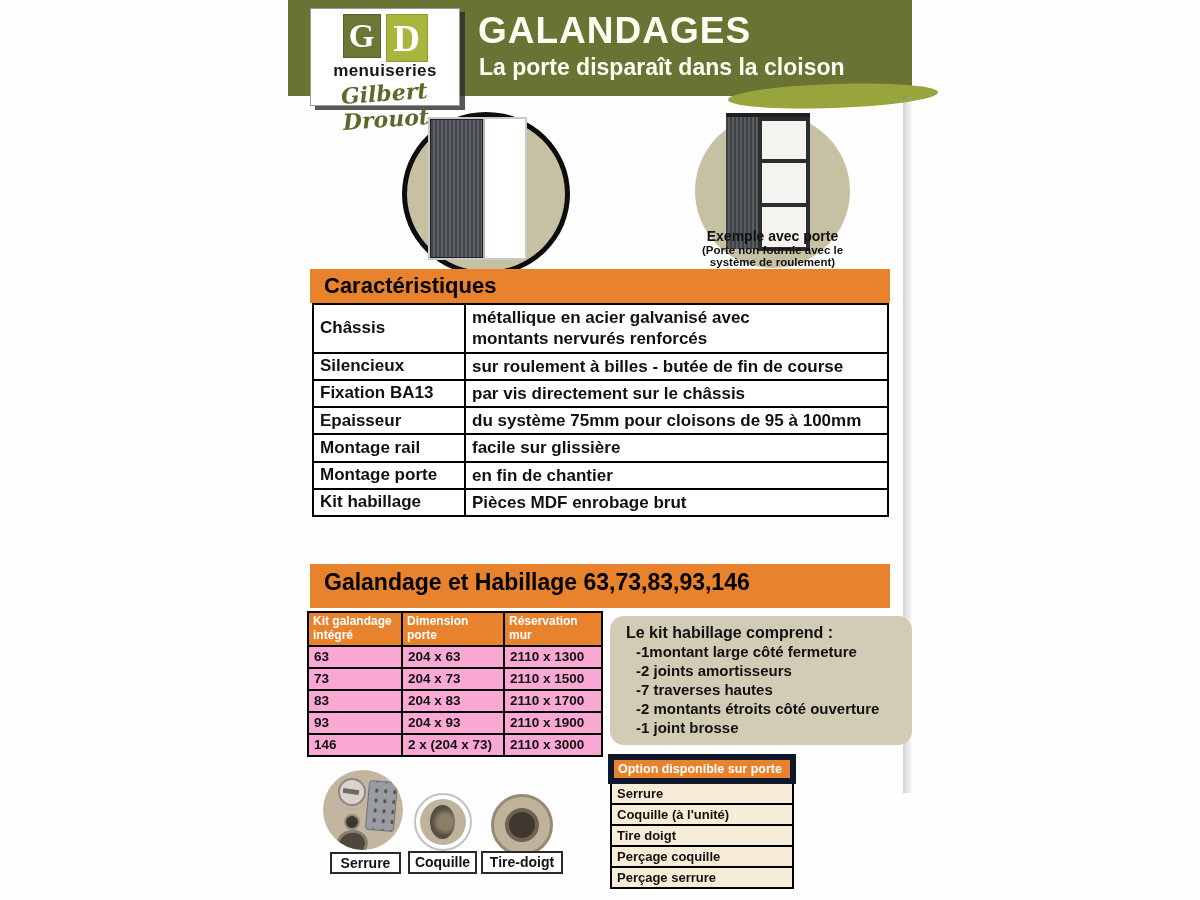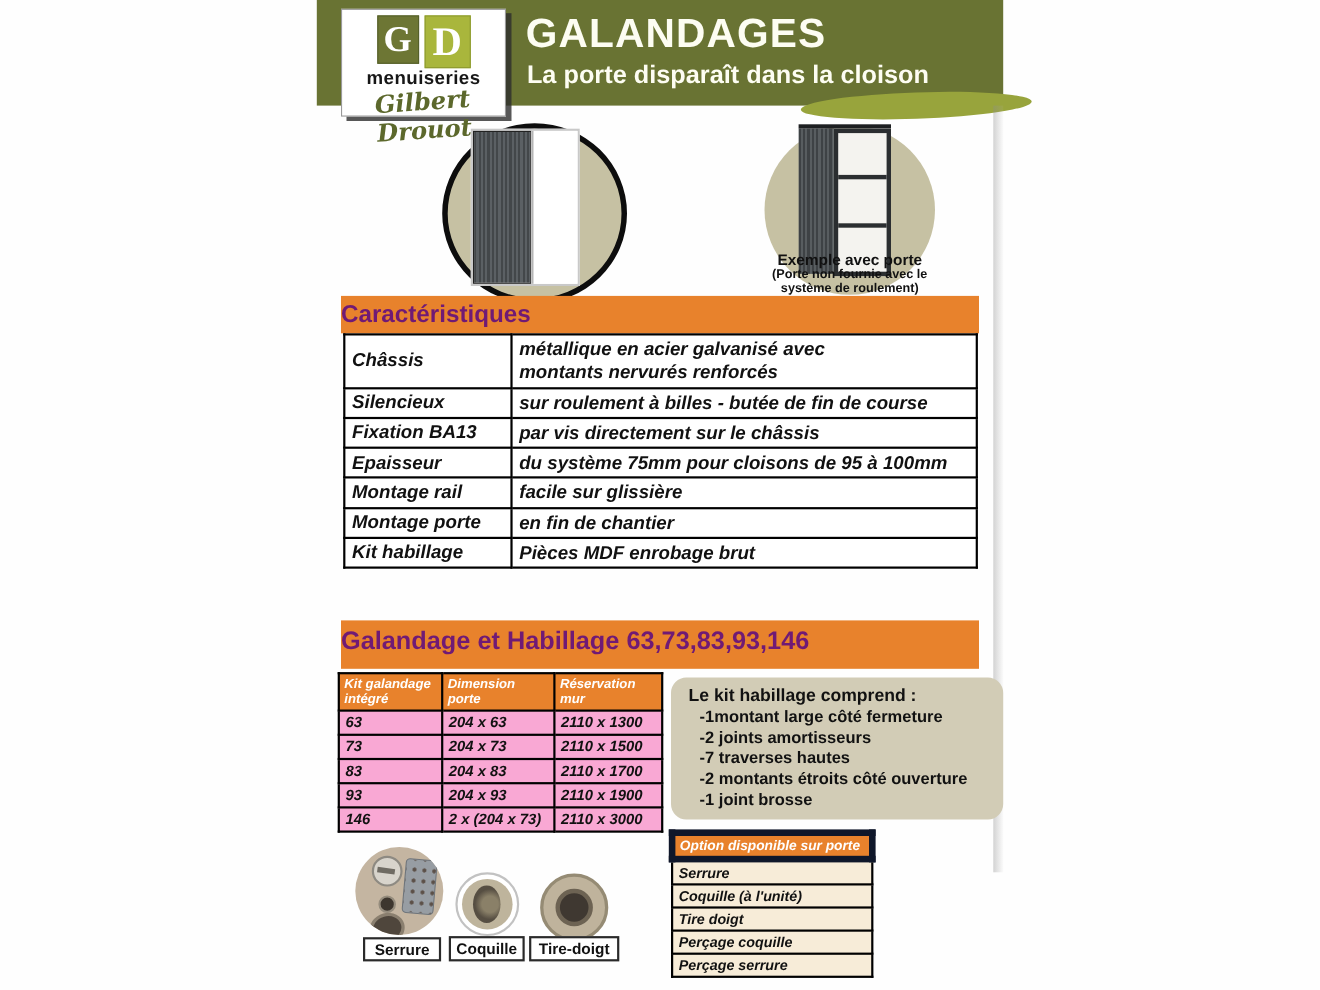--- a/index.html
+++ b/index.html
@@ -44,27 +44,27 @@
   .doorR .panel{position:absolute;left:0;top:4px;width:42%;height:132px;
                 background:repeating-linear-gradient(90deg,#3e4245 0 2px,#585d60 2px 4px);}
   .doorR .frame{position:absolute;right:0;top:4px;width:52%;height:126px;background:#f4f3ef;
                 border:4px solid #2b2e30;}
   .doorR .shelf{position:absolute;left:0;width:100%;height:4px;background:#2b2e30;}
   .hero-caption{position:absolute;left:680px;top:229px;width:185px;text-align:center;line-height:1.05;}
   .cap-main{font-size:14px;font-weight:bold;}
   .cap-sub{font-size:11.5px;font-weight:bold;}
 
   
-  .bar{position:absolute;left:310px;width:580px;background:#e8822c;color:#701a75;
-       font-weight:bold;box-sizing:border-box;}
+  .bar{position:absolute;left:310px;width:580px;background:#e8822c;color:#000000;
+       font-weight:bold;padding-left:14px;box-sizing:border-box;}
   .bar1{top:269px;height:34px;font-size:22px;line-height:34px;}
   .bar2{top:564px;height:44px;font-size:23px;line-height:36px;}
 
   
-  table{border-collapse:collapse;font-style:italic;}
+  table{border-collapse:collapse;}
   .spec{position:absolute;left:312px;top:303px;width:577px;}
   .spec td{border:2px solid #000;font-size:17px;font-weight:bold;padding:2px 6px;vertical-align:middle;background:#fff;}
   .spec td.lab{width:138px;}
   .spec td.val{white-space:pre-line;line-height:1.25;}
 
   
   .kit{position:absolute;left:307px;top:611px;}
   .kit th{background:#e8822c;color:#fff;font-size:12px;font-weight:bold;text-align:left;
           padding:2px 4px;border:2px solid #000;line-height:1.15;}
   .kit td{background:#f9a8d4;font-size:13.5px;font-weight:bold;padding:1px 5px;border:2px solid #000;height:18px;}

